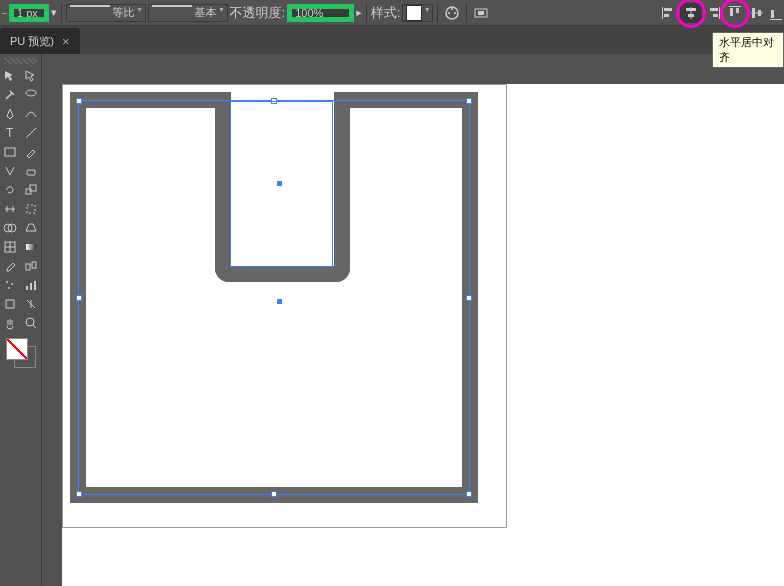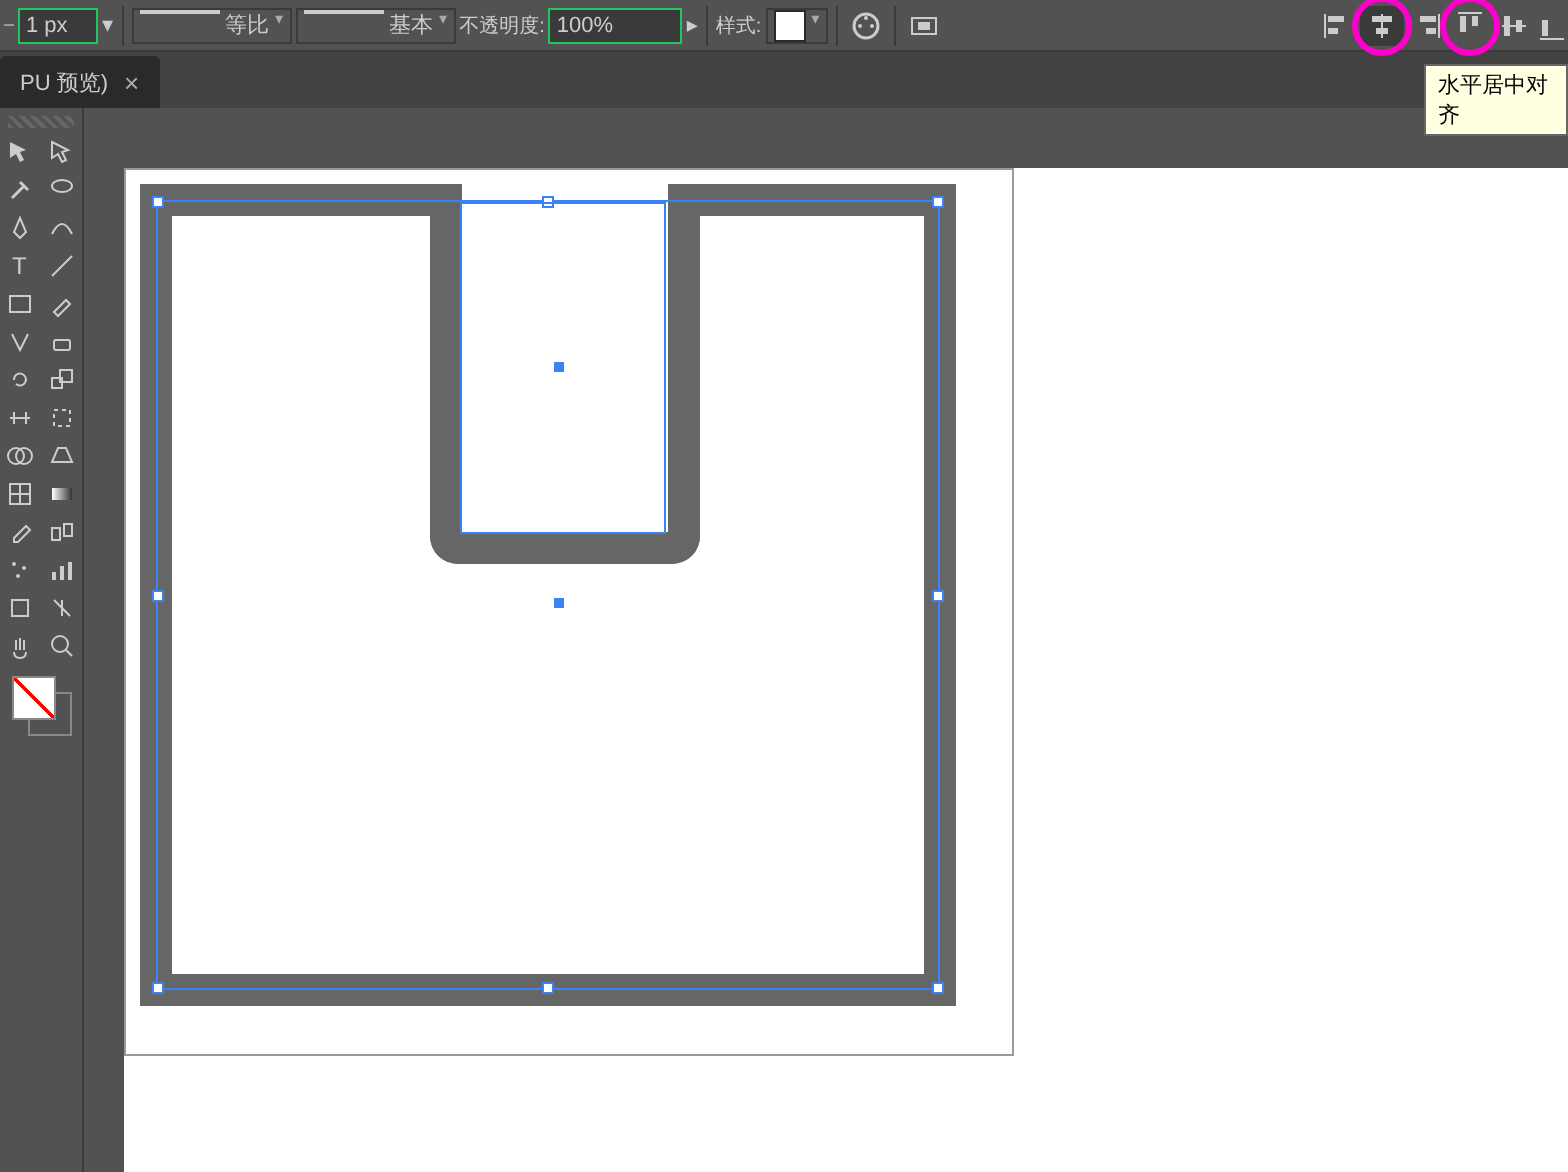--- a/index.html
+++ b/index.html
@@ -1,25 +1,25 @@
 <!DOCTYPE html>
 <html><head>
   <meta charset="utf-8">
   <style>
     * { margin: 0; padding: 0; box-sizing: border-box; }
     body { width: 784px; height: 586px; background: #525252; font-family: sans-serif; font-size: 11px; color: #ccc; overflow: hidden; position: relative; }
     
     .topbar { height: 26px; background: #525252; display: flex; align-items: center; padding: 0 2px; gap: 2px; border-bottom: 1px solid #3a3a3a; }
     .tb-sep { width: 1px; height: 20px; background: #3a3a3a; margin: 0 2px; }
     .tb-field { display: flex; align-items: center; gap: 2px; }
-    .tb-input { width: 40px; height: 18px; background: #3a3a3a; border: 1px solid #22c55e; color: #ccc; padding: 0 3px; font-size: 11px; }
+    .tb-input { width: 40px; height: 18px; background: #3a3a3a; border: 5px solid #22c55e; color: #ccc; padding: 0 3px; font-size: 11px; }
     .tb-dropdown { display: flex; align-items: flex-start; height: 18px; background: #525252; border: 1px solid #3a3a3a; padding: 0 3px; gap: 3px; cursor: pointer; }
     .tb-dropdown .chev { font-size: 8px; color: #aaa; }
     .tb-line { width: 40px; height: 2px; background: #ccc; display: inline-block; }
-    .tb-label { color: #ccc; font-size: 10px; }
+    .tb-label { color: #ccc; font-size: 13px; }
     .tb-swatch { width: 16px; height: 16px; background: #fff; border: 1px solid #2a2a2a; }
     .tb-icon { width: 20px; height: 20px; display: flex; align-items: center; justify-content: center; cursor: pointer; }
     .tb-icon svg { width: 16px; height: 16px; }
     .align-group { display: flex; gap: 0; margin-left: auto; }
     .align-btn { width: 22px; height: 20px; display: flex; align-items: center; justify-content: center; cursor: pointer; position: relative; }
     .align-btn.active { background: #3a3a3a; }
     .circled { position: absolute; width: 30px; height: 30px; border: 3px solid #ff00cc; border-radius: 50%; pointer-events: none; }
     
     .tabbar { height: 28px; background: #434343; display: flex; align-items: flex-end; padding-left: 0; }
     .tab { height: 26px; background: #2a2a2a; color: #ccc; padding: 0 10px; display: flex; align-items: center; gap: 8px; border-radius: 3px 3px 0 0; }

